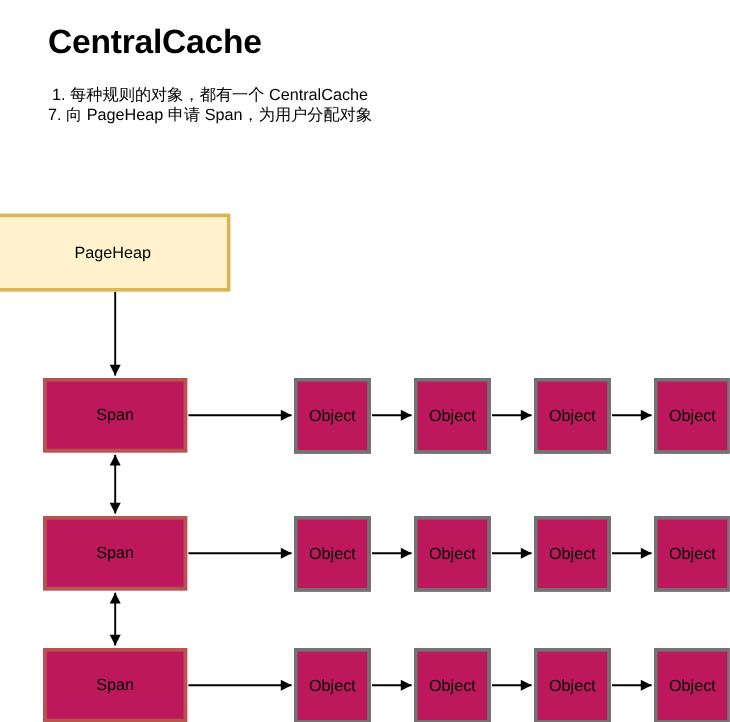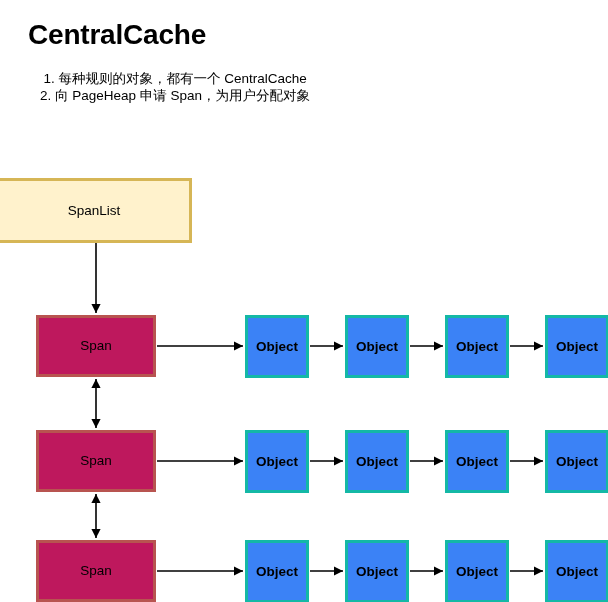--- a/index.html
+++ b/index.html
@@ -22,21 +22,21 @@
     left: 0;
     top: 0;
     width: 608px;
     height: 602px;
     overflow: hidden;
   }
 
   
   .page-title {
     position: absolute;
-    left: 28px;
+    left: 40px;
     top: 18px;
     font-size: 28px;
     font-weight: bold;
     line-height: 34px;
     letter-spacing: -0.2px;
     white-space: nowrap;
   }
   .note-list {
     position: absolute;
     left: 40px;
@@ -66,23 +66,22 @@
 
   .node-spanlist {
     background: #fff2cc;
     border: 3px solid #d6b656;
   }
   .node-span {
     background: #be185d;
     border: 3px solid #b85450;
   }
   .node-object {
-    background: #3b82f6;
-    border: 3px solid #14b8a6;
-    font-weight: bold;
+    background: #be185d;
+    border: 3px solid #737373;
   }
 
   
   #edges {
     position: absolute;
     left: 0;
     top: 0;
     width: 608px;
     height: 602px;
     pointer-events: none;
@@ -94,21 +93,21 @@
 </style>
 </head>
 <body>
 
 <div id="canvas">
 
   <div class="page-title">CentralCache</div>
 
   <div class="note-list">
     <span class="note-line">1. 每种规则的对象，都有一个 CentralCache</span>
-    <span class="note-line">2. 向 PageHeap 申请 Span，为用户分配对象</span>
+    <span class="note-line">7. 向 PageHeap 申请 Span，为用户分配对象</span>
   </div>
 
   <svg id="edges" width="608" height="602">
       <g>
         <line x1="96" x2="96" y1="243" y2="313"></line>
         <polygon points="96,313 91.4,304 100.6,304" fill="#000000"></polygon>
       </g>
       <g>
         <line x1="96" x2="96" y1="379" y2="428"></line>
         <polygon points="96,428 91.4,419 100.6,419" fill="#000000"></polygon>
@@ -164,21 +163,21 @@
         <polygon points="443,571 434,566.4 434,575.6" fill="#000000"></polygon>
       </g>
       <g>
         <line y1="571" y2="571" x1="510" x2="543"></line>
         <polygon points="543,571 534,566.4 534,575.6" fill="#000000"></polygon>
       </g>
     </svg>
 
   <div id="nodes">
       <div class="node node-spanlist" style="left: -4px; top: 178px; width: 196px; height: 65px;">
-        <span>SpanList</span>
+        <span>PageHeap</span>
       </div>
       <div class="node node-span" style="left: 36px; top: 315px; width: 120px; height: 62px;">
         <span>Span</span>
       </div>
       <div class="node node-object" style="left: 245px; top: 315px; width: 64px; height: 63px;">
         <span>Object</span>
       </div>
       <div class="node node-object" style="left: 345px; top: 315px; width: 64px; height: 63px;">
         <span>Object</span>
       </div>

